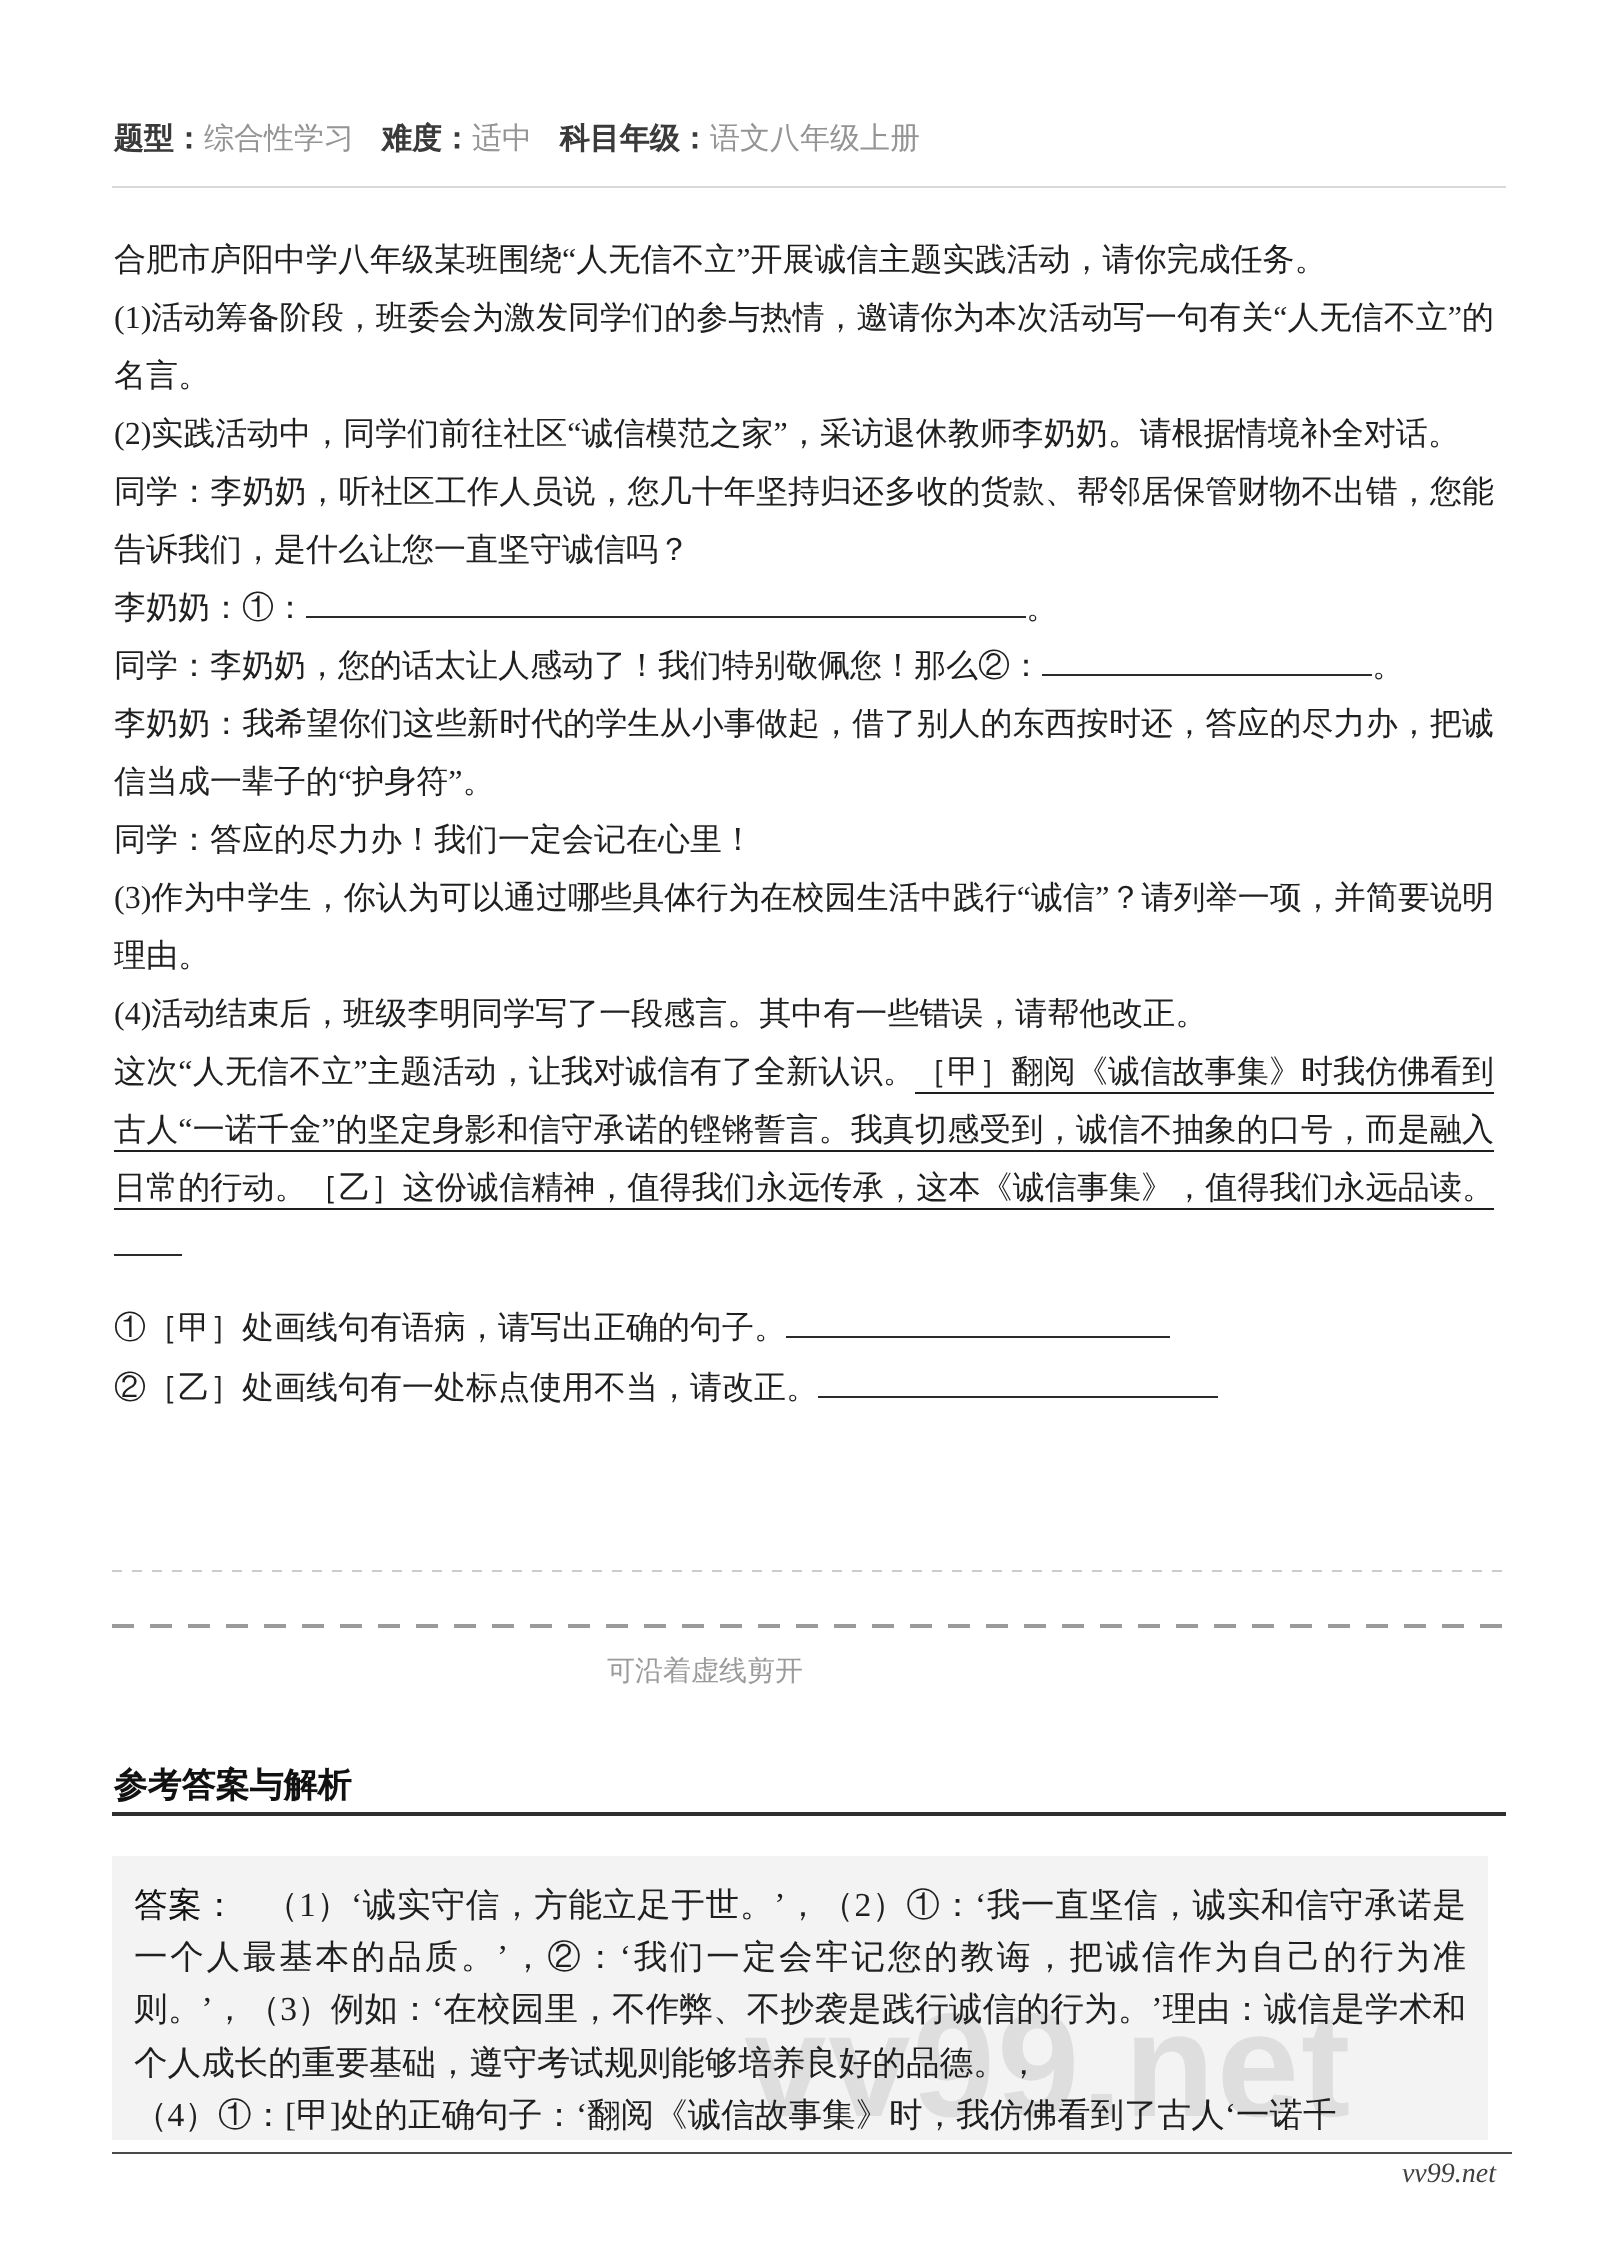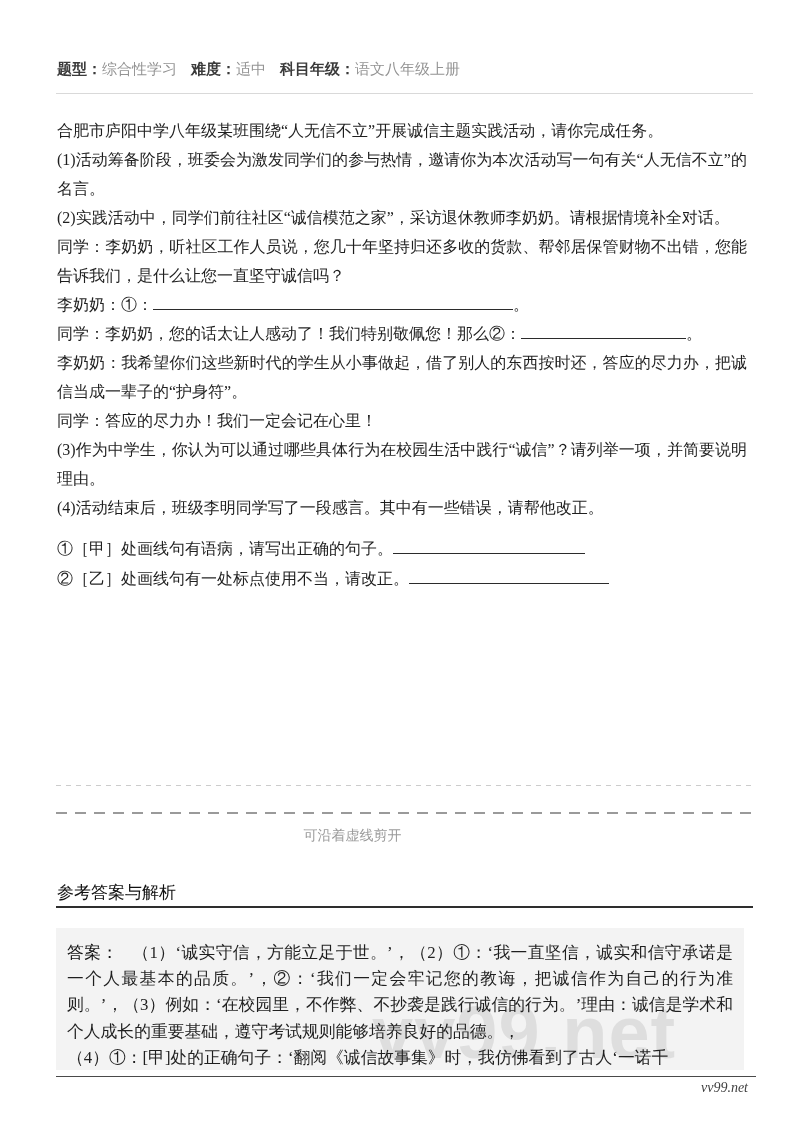--- a/index.html
+++ b/index.html
@@ -25,21 +25,21 @@
 
   
   .dash1{position:absolute;left:56px;top:785px;width:697px;height:1px;
          background:repeating-linear-gradient(90deg,#cccccc 0 5px,transparent 5px 10px);}
   .dash2{position:absolute;left:56px;top:812px;width:697px;height:2px;
          background:repeating-linear-gradient(90deg,#9a9a9a 0 11px,transparent 11px 19px);}
   .cut-label{position:absolute;left:0;top:827px;width:705px;text-align:center;
              color:#9a9a9a;font-size:14px;}
 
   
-  .ans-heading{position:absolute;left:57px;top:881px;font-size:17px;font-weight:normal;
+  .ans-heading{position:absolute;left:57px;top:881px;font-size:17px;font-weight:bold;
                color:#111;font-family:"Liberation Sans","DejaVu Sans",sans-serif;}
   .rule-dark{position:absolute;left:56px;top:906px;width:697px;height:2px;background:#2e2e2e;}
   .ans-box{position:absolute;left:56px;top:928px;width:666px;height:118px;
            background:#f3f3f3;padding:12px 11px;overflow:hidden;font-size:16.8px;
            line-height:26.2px;text-align:justify;}
   .ans-box .inner{position:relative;z-index:2;}
   .ans-box p{margin:0;}
   .ans-label{font-weight:normal;color:#111;margin-right:14px;
              font-family:"Liberation Sans","DejaVu Sans",sans-serif;}
   .watermark{position:absolute;left:372px;top:990px;z-index:1;font-size:74px;
@@ -66,20 +66,21 @@
     <p>合肥市庐阳中学八年级某班围绕“人无信不立”开展诚信主题实践活动，请你完成任务。</p>
     <p>(1)活动筹备阶段，班委会为激发同学们的参与热情，邀请你为本次活动写一句有关“人无信不立”的名言。</p>
     <p>(2)实践活动中，同学们前往社区“诚信模范之家”，采访退休教师李奶奶。请根据情境补全对话。</p>
     <p>同学：李奶奶，听社区工作人员说，您几十年坚持归还多收的货款、帮邻居保管财物不出错，您能告诉我们，是什么让您一直坚守诚信吗？</p>
     <p><span>李奶奶：①：</span><span class="blank" style="width:360px;"></span><span>。</span></p>
     <p><span>同学：李奶奶，您的话太让人感动了！我们特别敬佩您！那么②：</span><span class="blank" style="width:165px;"></span><span>。</span></p>
     <p>李奶奶：我希望你们这些新时代的学生从小事做起，借了别人的东西按时还，答应的尽力办，把诚信当成一辈子的“护身符”。</p>
     <p>同学：答应的尽力办！我们一定会记在心里！</p>
     <p>(3)作为中学生，你认为可以通过哪些具体行为在校园生活中践行“诚信”？请列举一项，并简要说明理由。</p>
     <p>(4)活动结束后，班级李明同学写了一段感言。其中有一些错误，请帮他改正。</p>
+    <p><span>这次“人无信不立”主题活动，让我对诚信有了全新认识。</span><span class="ul">［甲］翻阅《诚信故事集》时我仿佛看到古人“一诺千金”的坚定身影和信守承诺的铿锵誓言。我真切感受到，诚信不抽象的口号，而是融入日常的行动。［乙］这份诚信精神，值得我们永远传承，这本《诚信事集》，值得我们永远品读。</span><span class="blank" style="width:34px;"></span></p>
     <p class="subq"><span>①［甲］处画线句有语病，请写出正确的句子。</span><span class="blank" style="width:192px;"></span></p>
     <p class="subq2"><span>②［乙］处画线句有一处标点使用不当，请改正。</span><span class="blank" style="width:200px;"></span></p>
   </div>
 
   <div class="dash1"></div>
   <div class="dash2"></div>
   <div class="cut-label">可沿着虚线剪开</div>
 
   <div class="ans-heading">参考答案与解析</div>
   <div class="rule-dark"></div>

